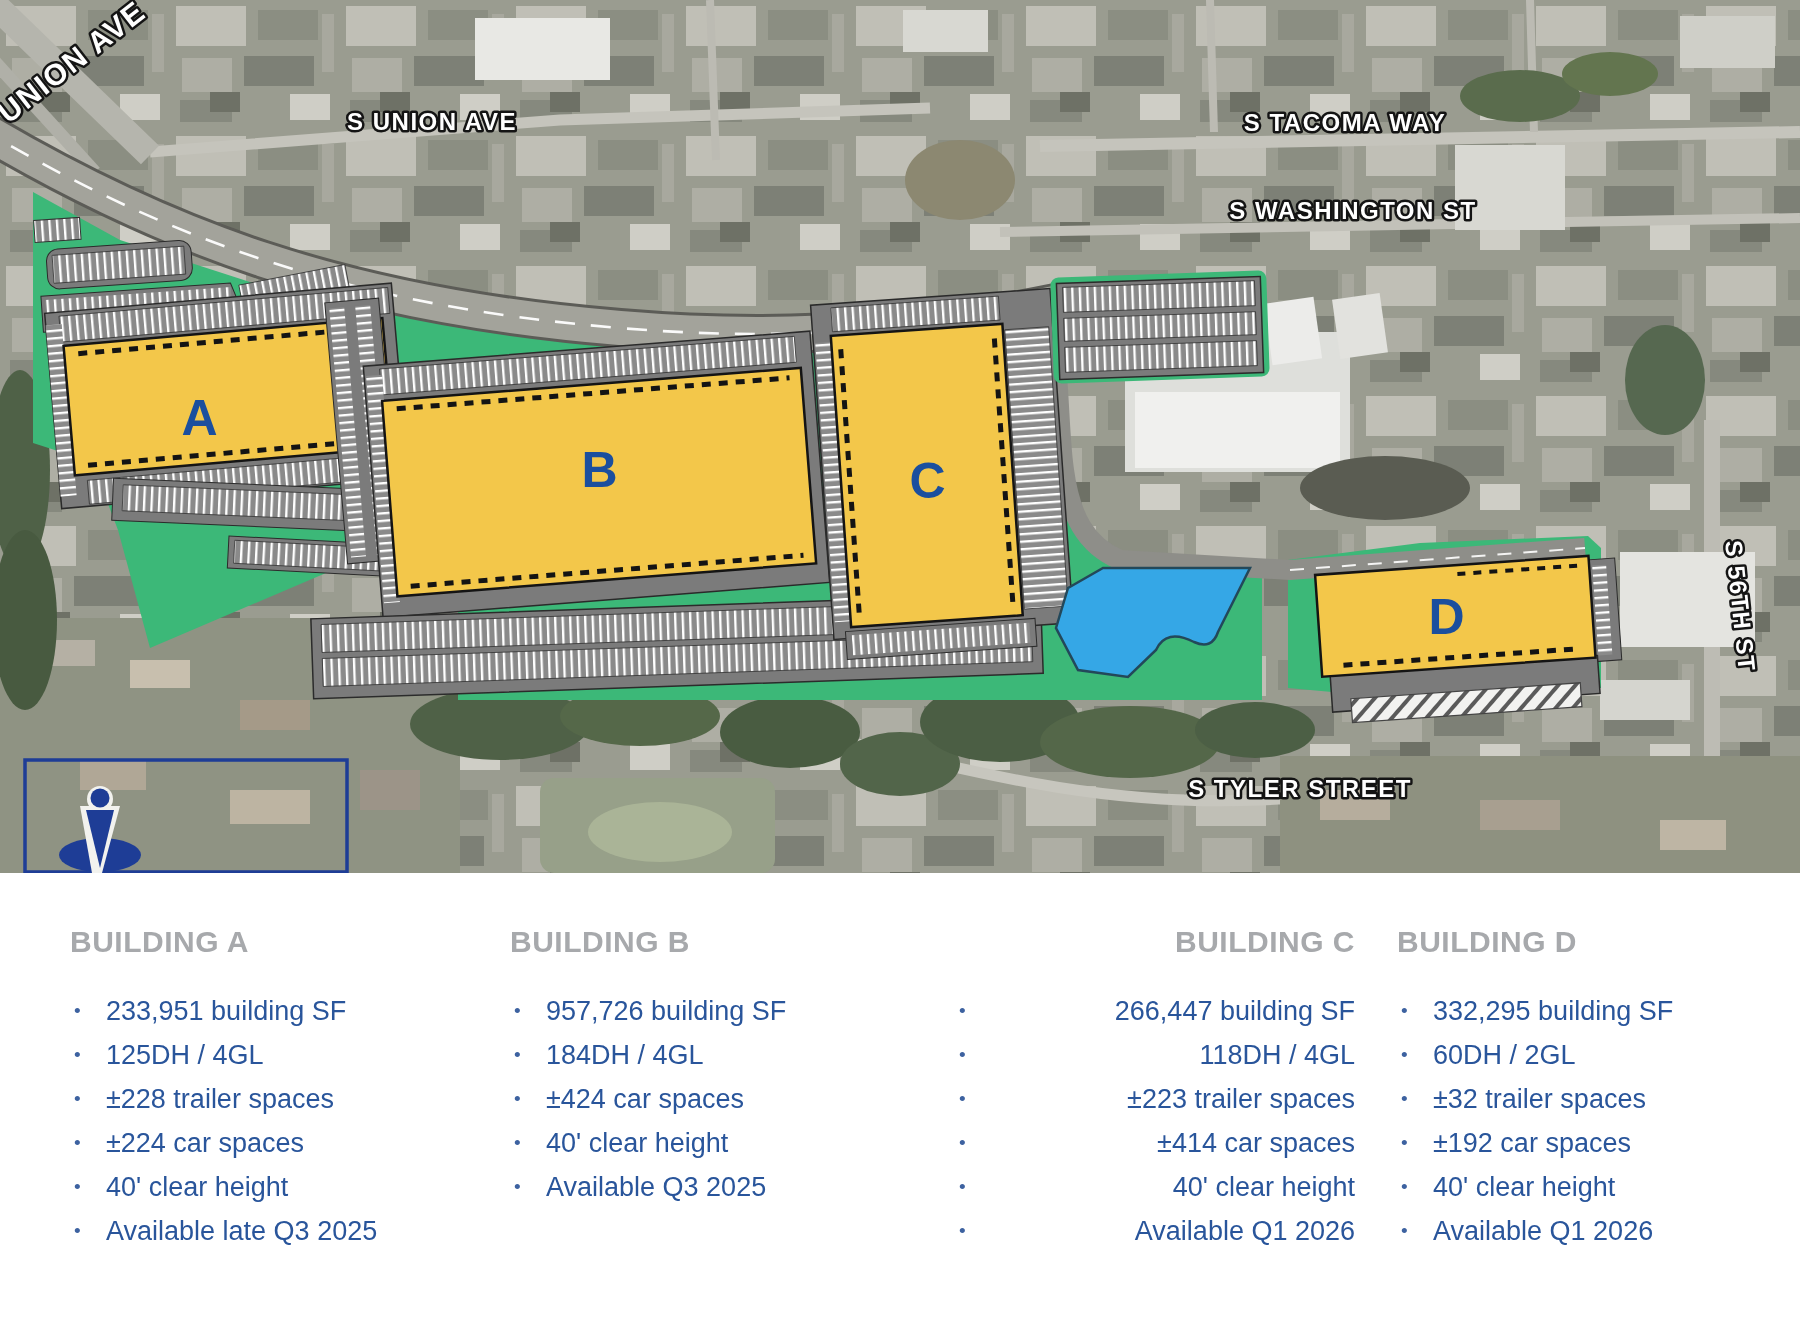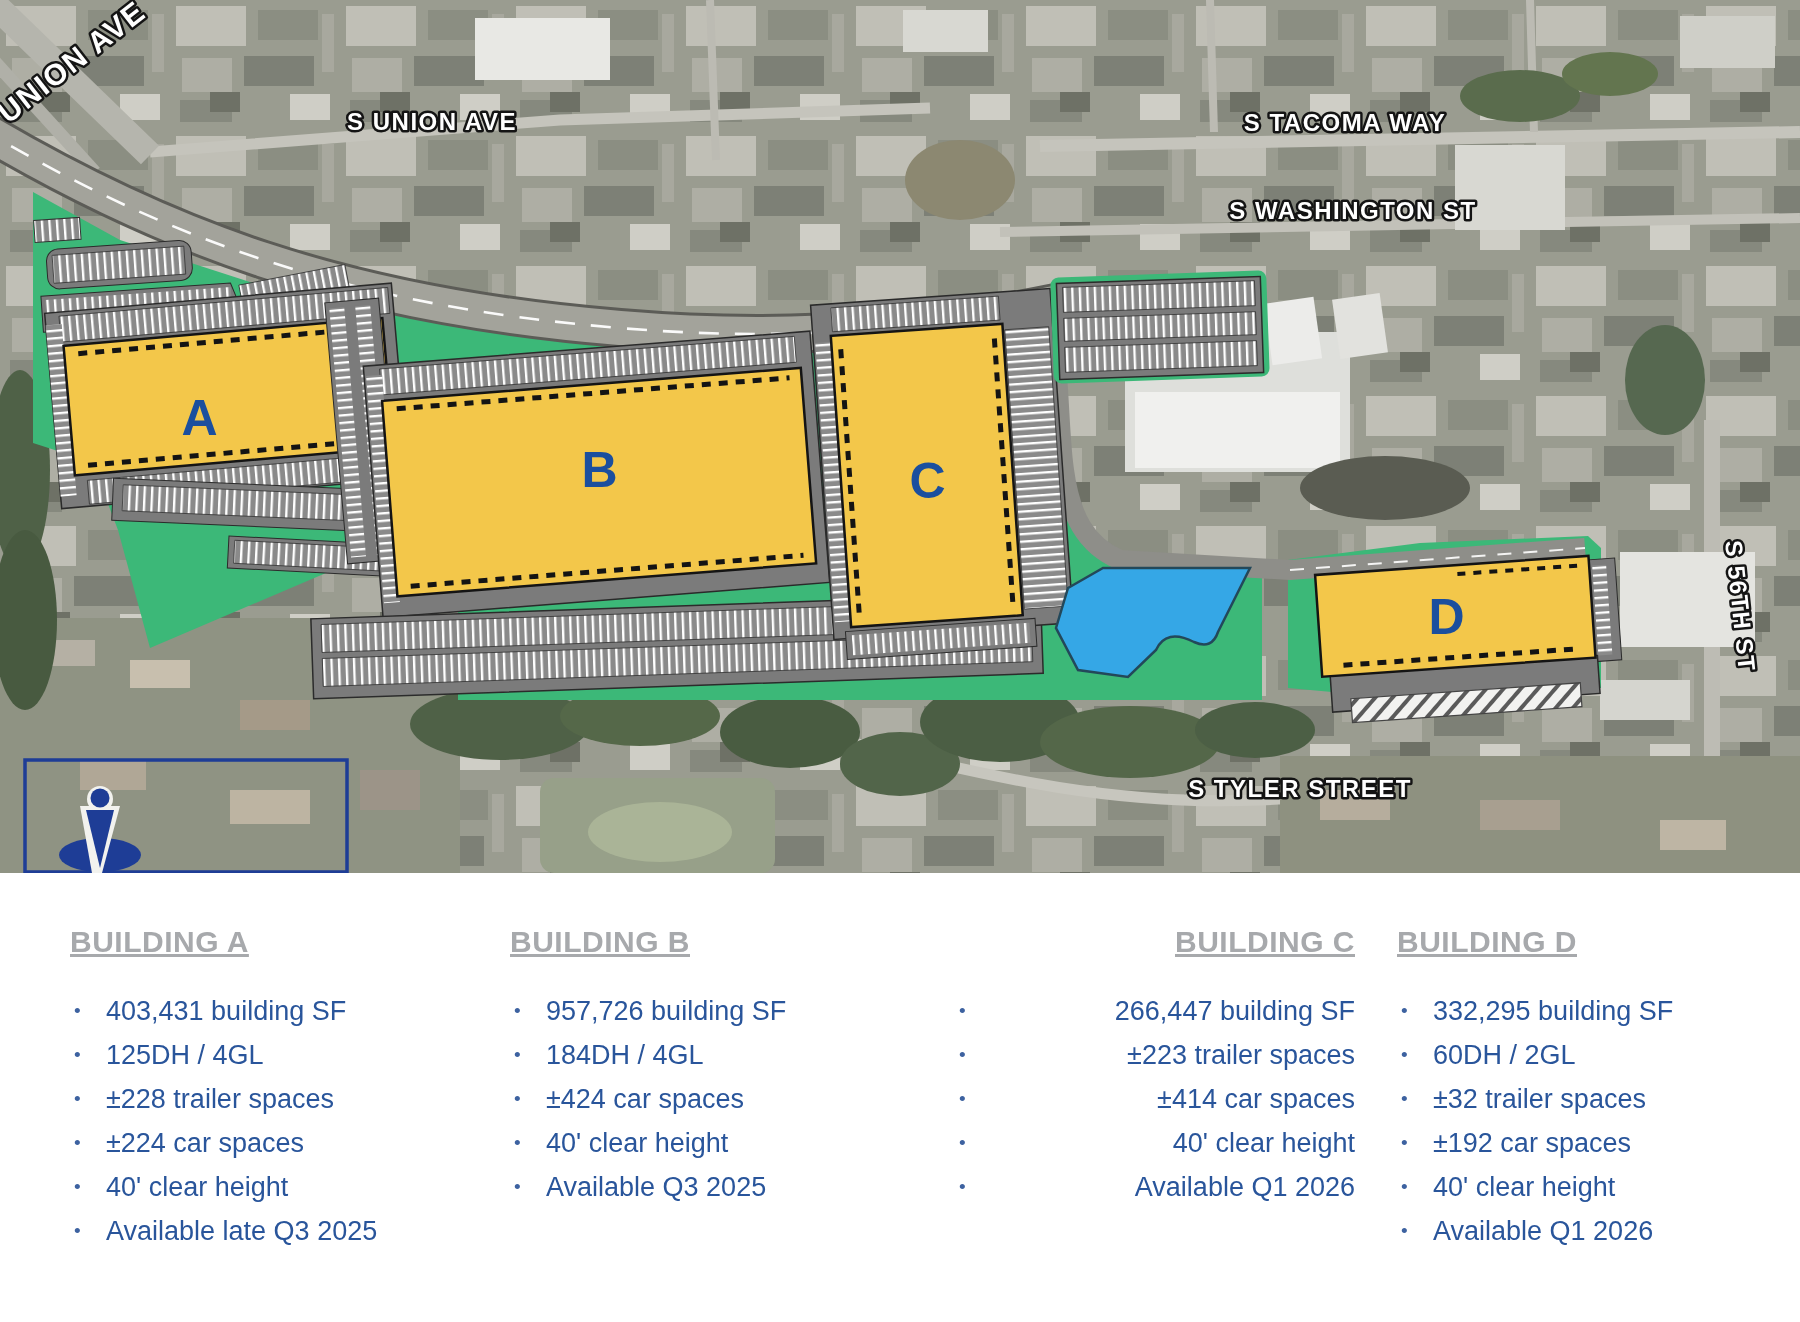--- a/index.html
+++ b/index.html
@@ -10,21 +10,21 @@
 
   svg text{font-family:"Liberation Sans",sans-serif;}
   .slabel{font-weight:bold;font-size:24px;fill:#ffffff;stroke:#141414;stroke-width:5px;
           paint-order:stroke;letter-spacing:1.5px;stroke-linejoin:round;}
   .slabel-big{font-size:30px;}
   .bletter{font-weight:bold;font-size:50px;fill:#1B4F9E;letter-spacing:1px;}
 
   .details-section{position:absolute;top:873px;left:0;width:1800px;height:449px;background:#ffffff;}
   .col{position:absolute;top:52px;width:400px;}
   .col-a{left:70px;} .col-b{left:510px;} .col-c{left:955px;text-align:right;} .col-d{left:1397px;}
-  .col h2{margin:0 0 30px 0;font-size:30px;font-weight:bold;color:#A7A9AC;letter-spacing:0.5px;text-decoration:underline;}
+  .col h2{margin:0 0 30px 0;font-size:30px;font-weight:bold;color:#A7A9AC;letter-spacing:0.5px;}
   .spec{position:relative;padding-left:36px;color:#29559B;font-size:27px;line-height:44px;}
   .spec::before{content:"\2022";position:absolute;left:4px;top:0;font-size:19px;color:#3d62a0;}
 </style>
 </head>
 <body>
 
 <div class="page">
 
   <div class="map-section">
     <svg width="1800" height="873" viewBox="0 0 1800 873">
@@ -235,40 +235,41 @@
           </g>
         </g>
       </g>
     </svg>
   </div>
 
   <div class="details-section">
 
     <div class="col col-a">
       <h2>BUILDING A</h2>
-      <div class="spec">403,431 building SF</div>
+      <div class="spec">233,951 building SF</div>
       <div class="spec">125DH / 4GL</div>
       <div class="spec">±228 trailer spaces</div>
       <div class="spec">±224 car spaces</div>
       <div class="spec">40' clear height</div>
       <div class="spec">Available late Q3 2025</div>
     </div>
 
     <div class="col col-b">
       <h2>BUILDING B</h2>
       <div class="spec">957,726 building SF</div>
       <div class="spec">184DH / 4GL</div>
       <div class="spec">±424 car spaces</div>
       <div class="spec">40' clear height</div>
       <div class="spec">Available Q3 2025</div>
     </div>
 
     <div class="col col-c">
       <h2>BUILDING C</h2>
       <div class="spec">266,447 building SF</div>
+      <div class="spec">118DH / 4GL</div>
       <div class="spec">±223 trailer spaces</div>
       <div class="spec">±414 car spaces</div>
       <div class="spec">40' clear height</div>
       <div class="spec">Available Q1 2026</div>
     </div>
 
     <div class="col col-d">
       <h2>BUILDING D</h2>
       <div class="spec">332,295 building SF</div>
       <div class="spec">60DH / 2GL</div>

